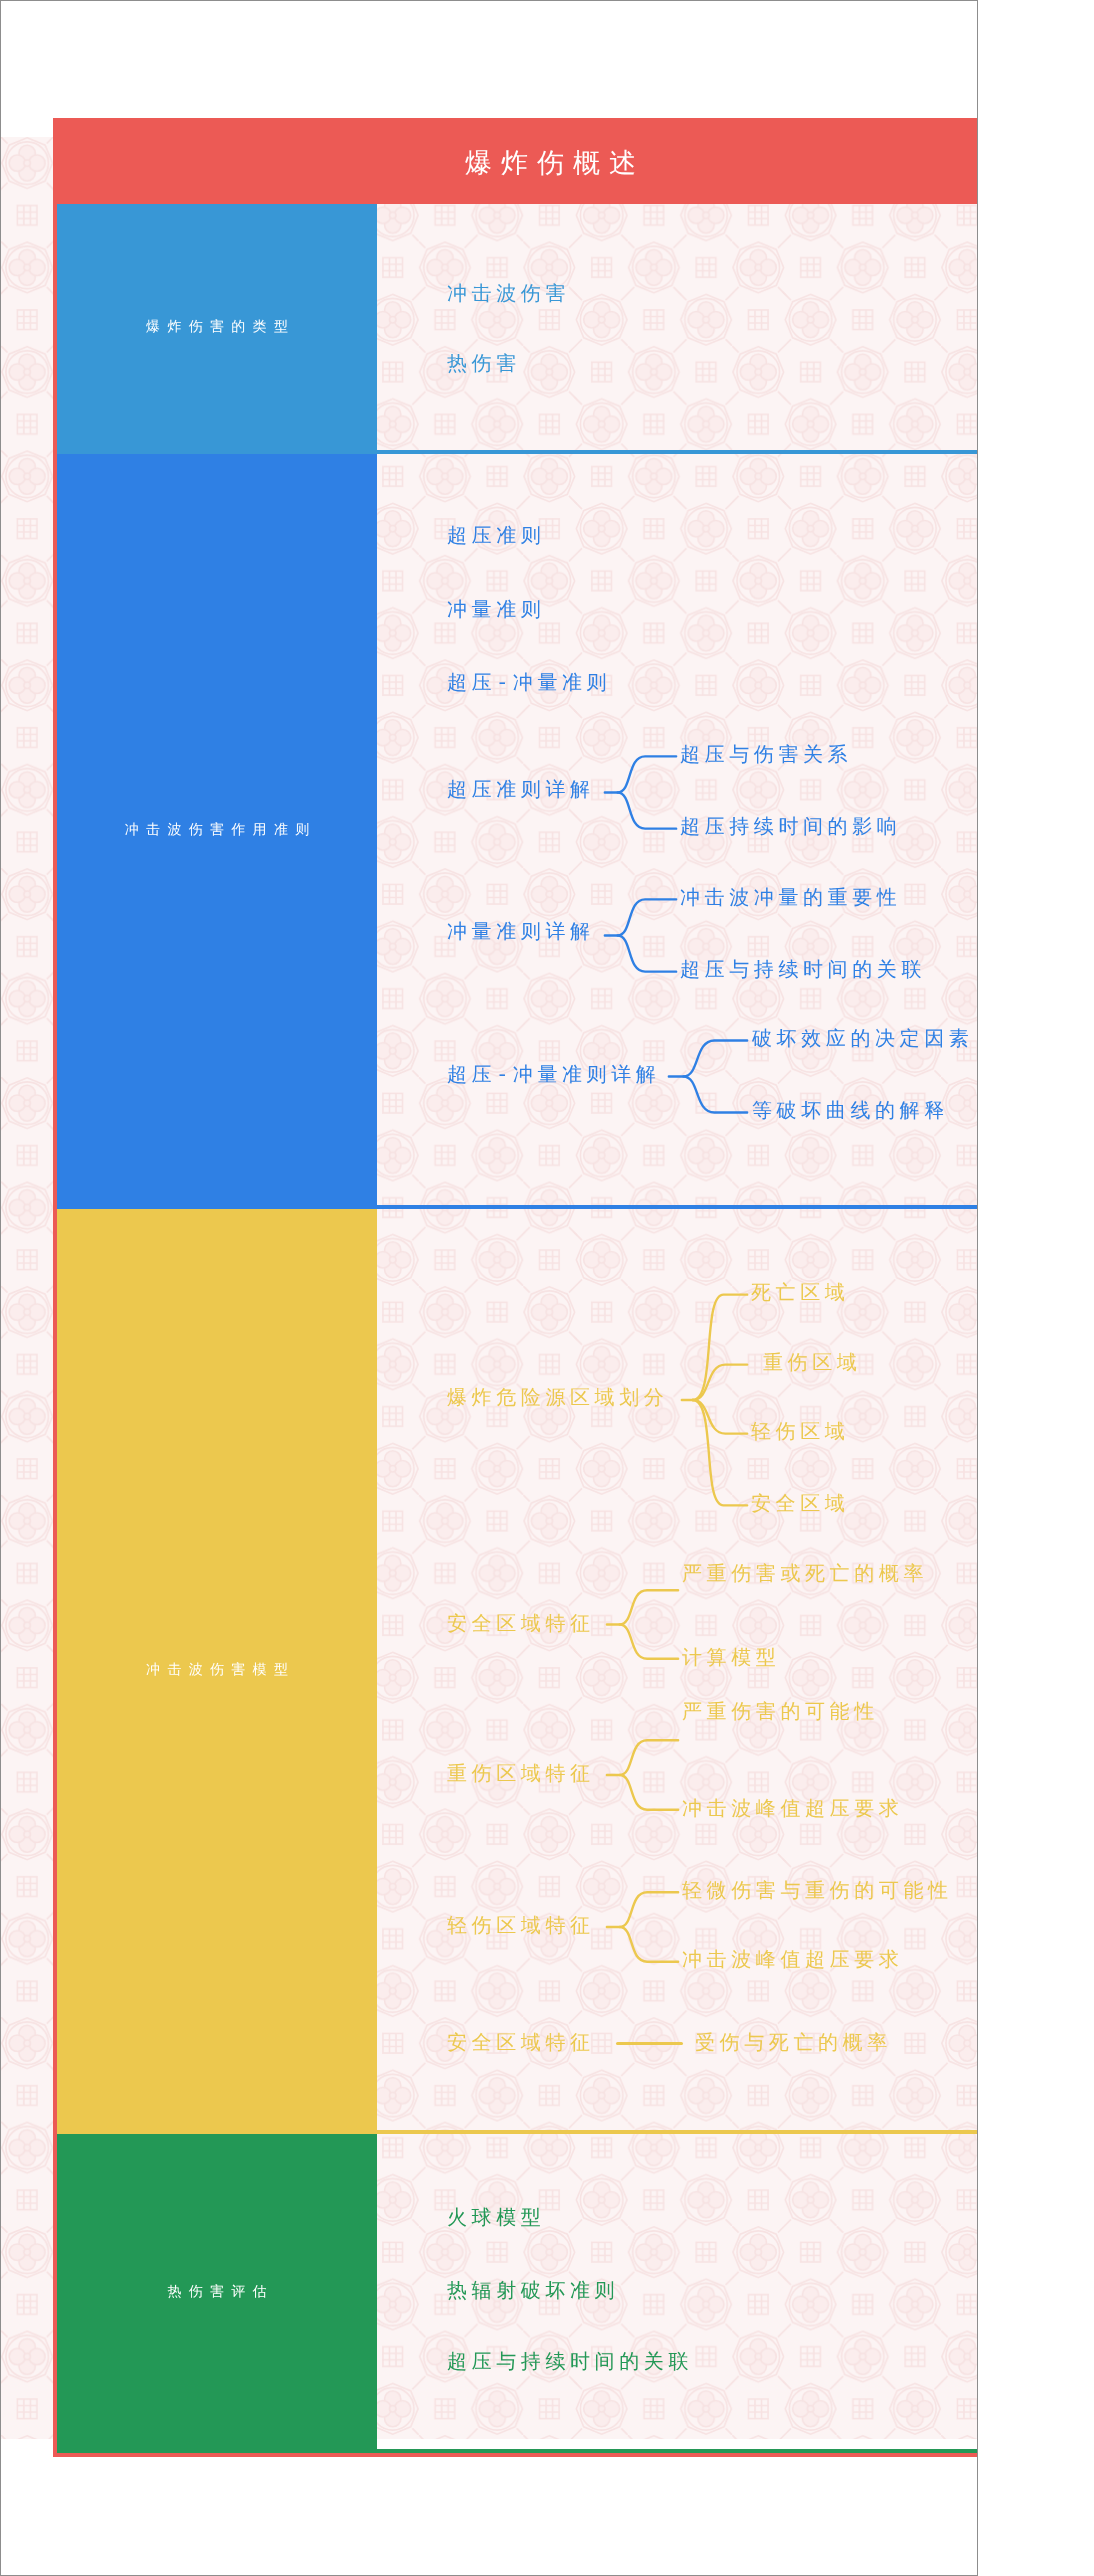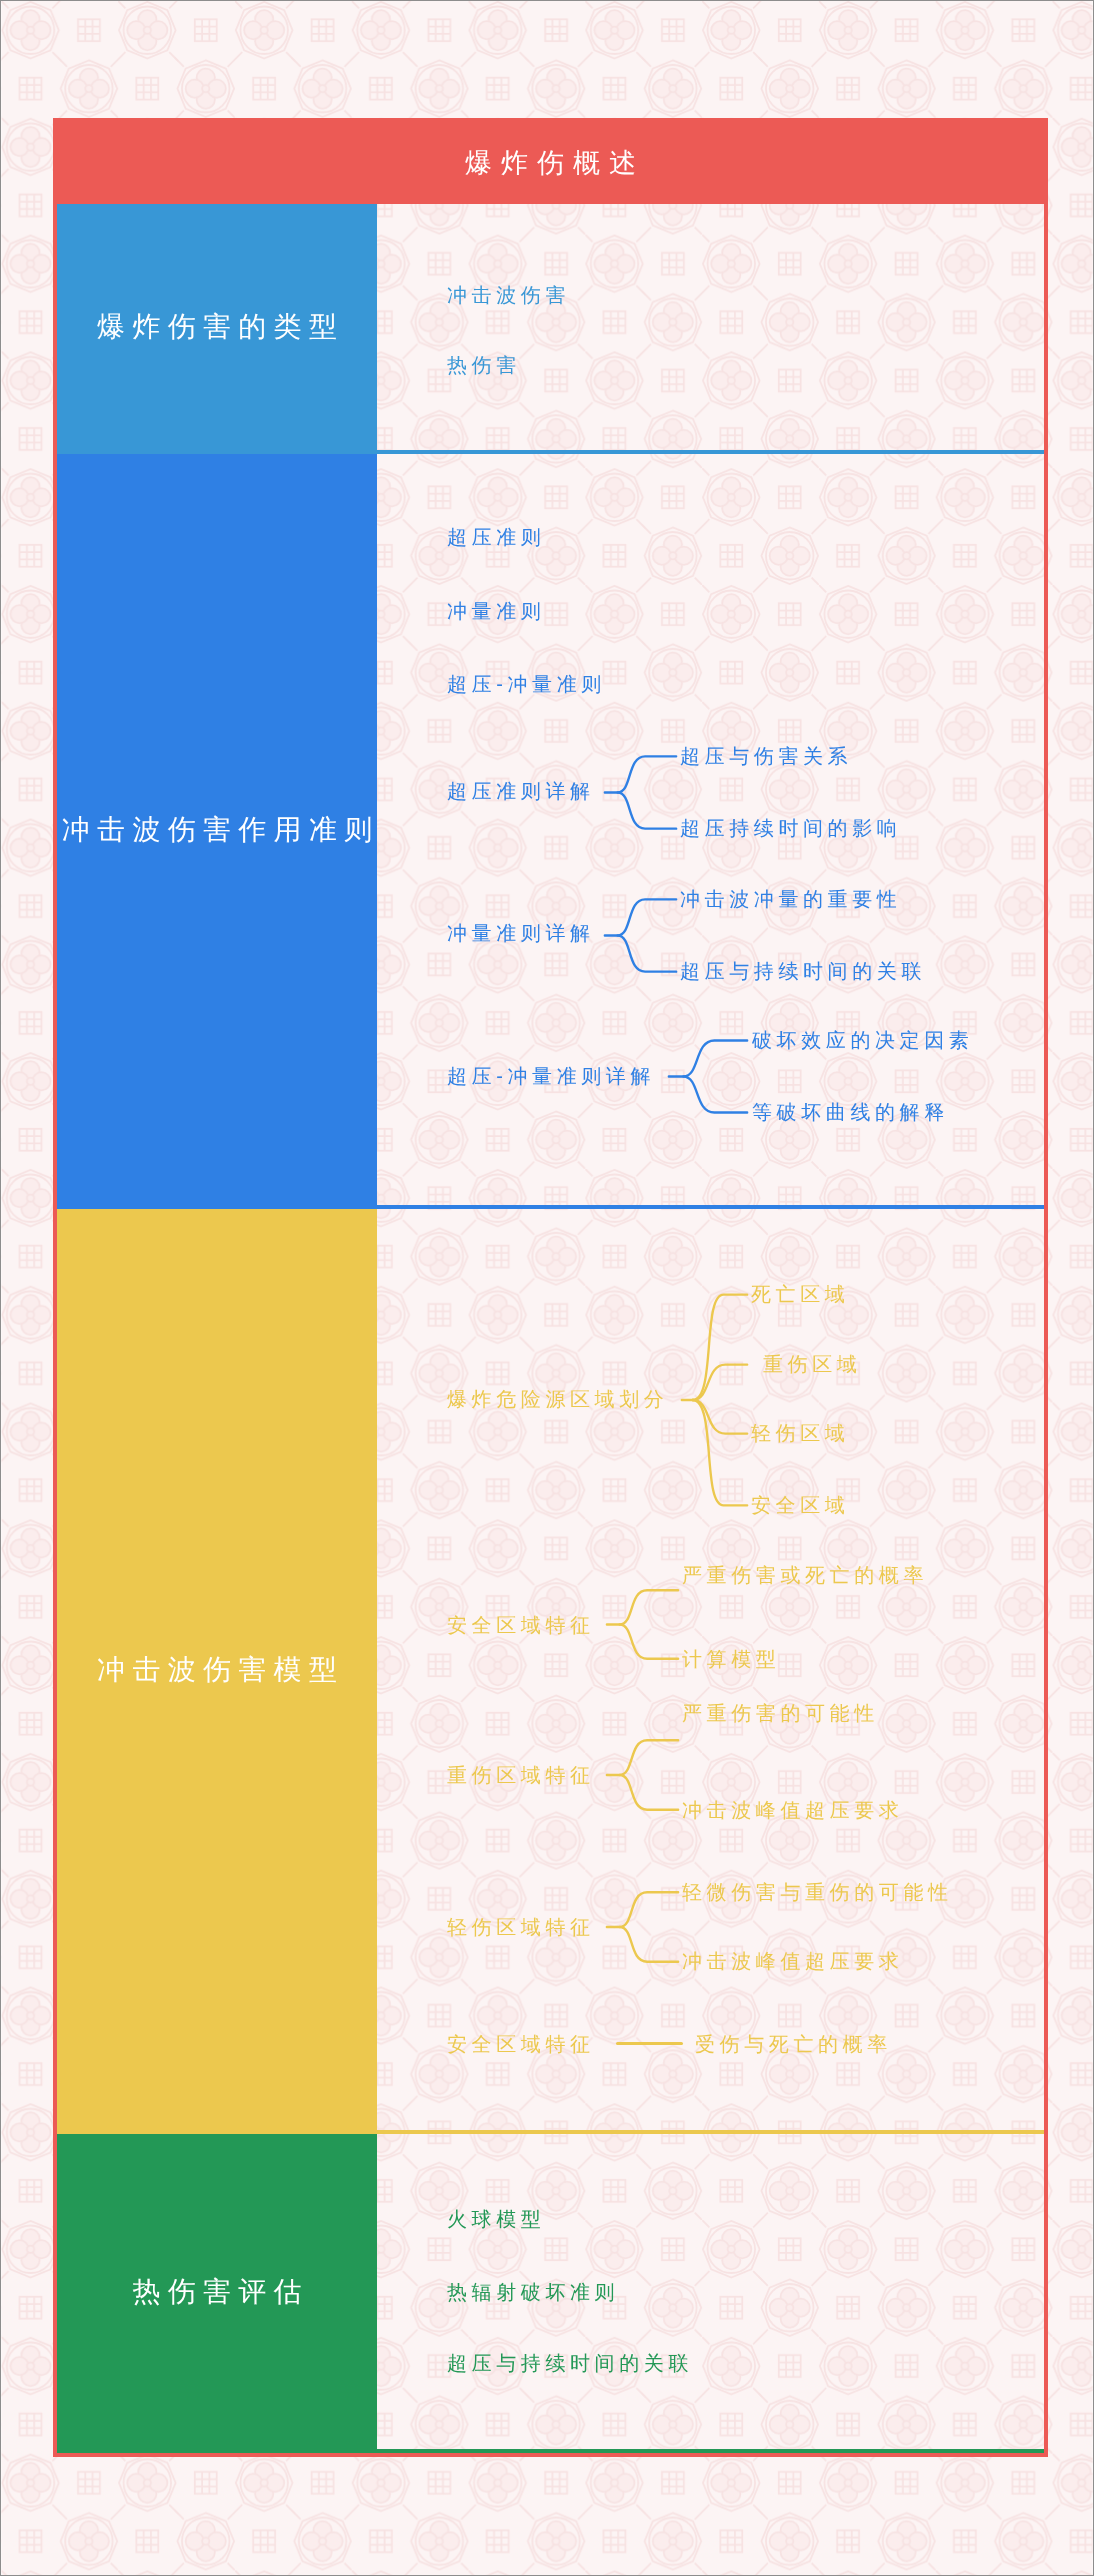--- a/index.html
+++ b/index.html
@@ -1,38 +1,38 @@
 <!DOCTYPE html>
 <html style="font-size:14.6px"><head>
 <meta charset="utf-8">
 <style>
   html,body{margin:0;padding:0;background:#ffffff;}
   .page{
-    position:relative;width:1094px;height:2576px;overflow:hidden;
+    position:relative;width:978px;height:2576px;overflow:hidden;
     box-sizing:border-box;border:1.8px solid #8d8d8d;
-    font-family:Liberation Sans, sans-serif;
+    font-family:Liberation Mono, monospace;
     padding-left:40px;
   }
   .bgpattern{position:absolute;left:0;top:0;width:100%;height:100%;pointer-events:none;}
   .mindmap{
     position:absolute;left:52px;top:117px;width:995px;
     box-sizing:border-box;border:4.6px solid #ec5a55;
   }
   .hdr{
     height:82px;background:#ec5a55;display:flex;align-items:center;justify-content:center;
   }
   .hdr span{
     color:#ffffff;font-size:27px;letter-spacing:9px;padding-left:9px;white-space:nowrap;
   }
   .row{display:flex;border-bottom:4.6px solid var(--c);}
   .cell{
     width:320px;flex:0 0 320px;background:var(--c);
     display:flex;align-items:center;justify-content:center;
   }
-  .cell span{color:#ffffff;font-size:28px;letter-spacing:7.3px;padding-left:7.3px;white-space:nowrap;text-align:right;}
+  .cell span{color:#ffffff;font-size:14px;letter-spacing:7.3px;padding-left:7.3px;white-space:nowrap;text-align:right;}
   .content{position:relative;flex:1;}
   .node{
     position:absolute;transform:translateY(-50%);
     color:var(--c);font-size:20px;letter-spacing:4.6px;white-space:nowrap;line-height:1.2;
   }
   .sec0{--c:#3897d6;}
   .sec1{--c:#2f80e4;}
   .sec2{--c:#ecc84e;}
   .sec3{--c:#239856;}
   .h0{height:246px;}

